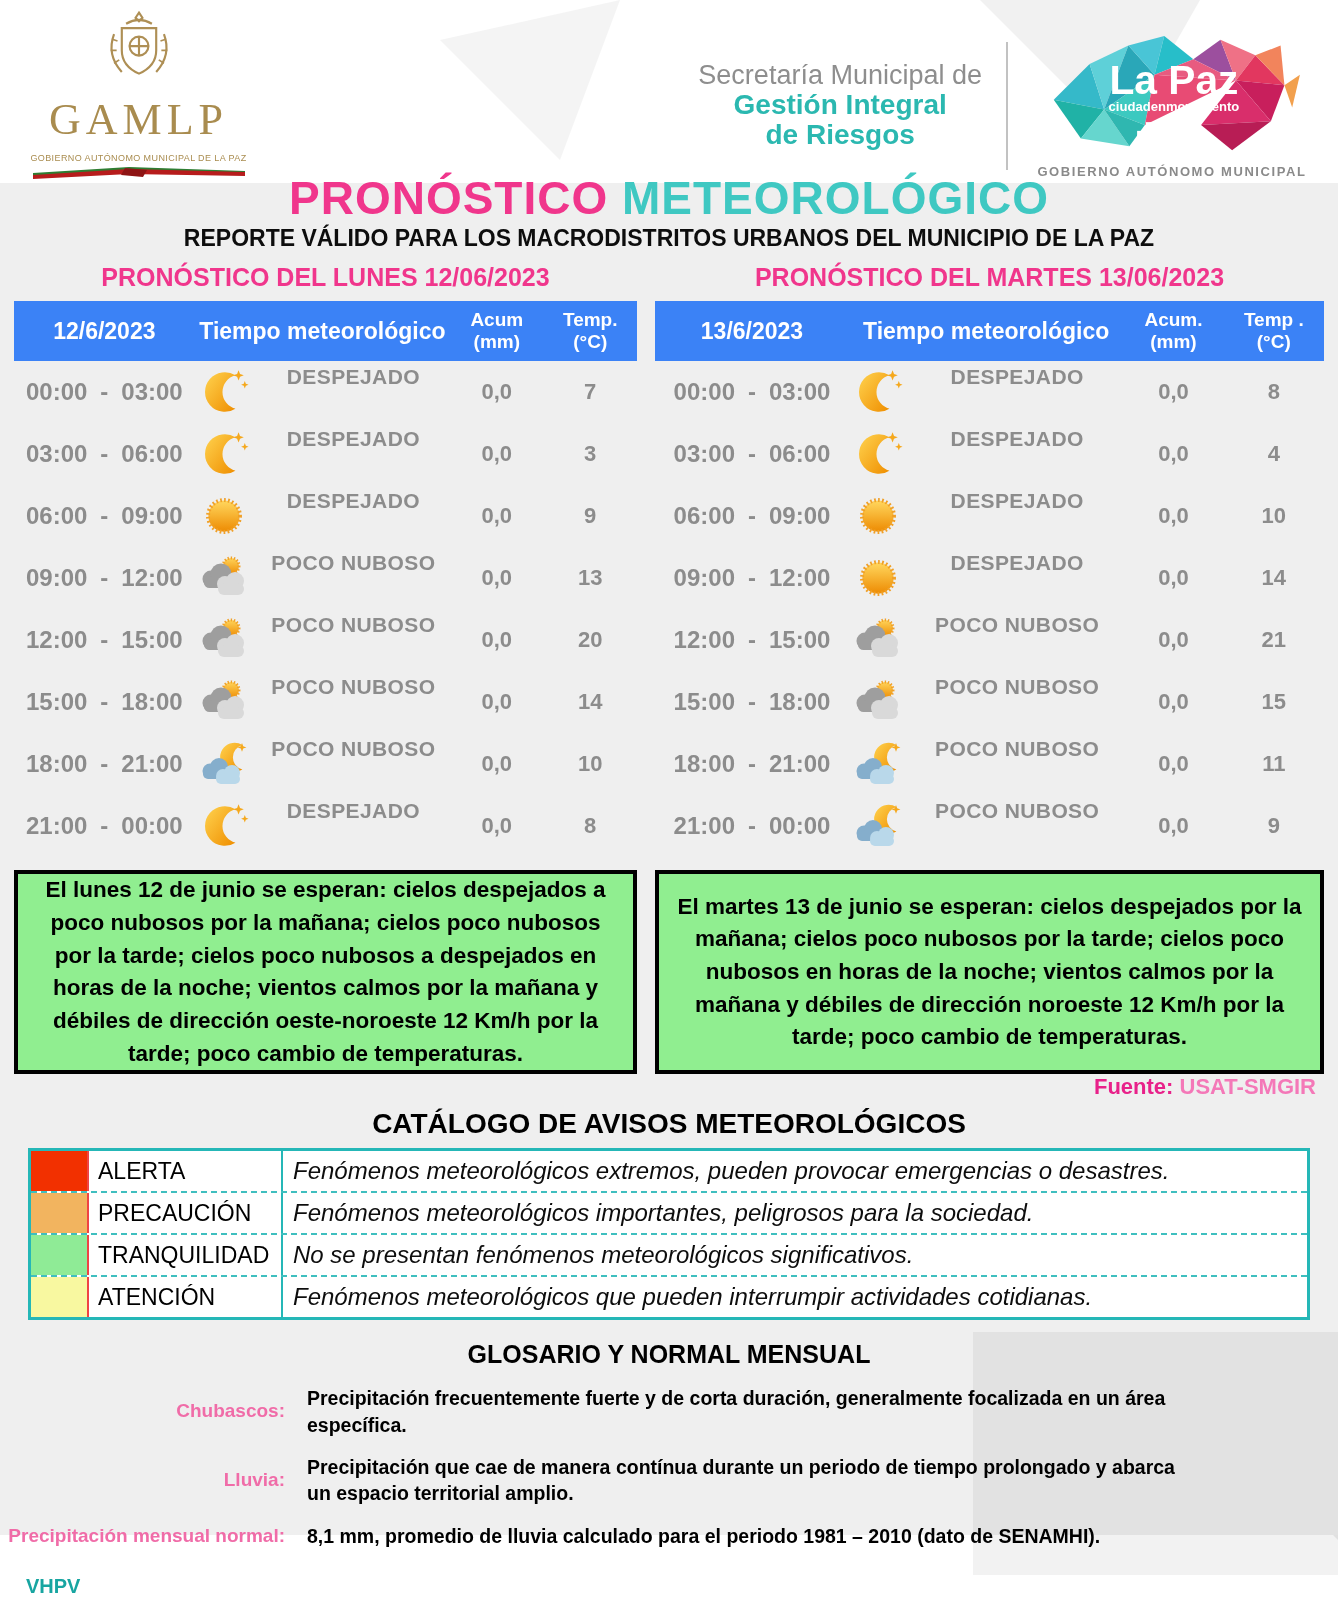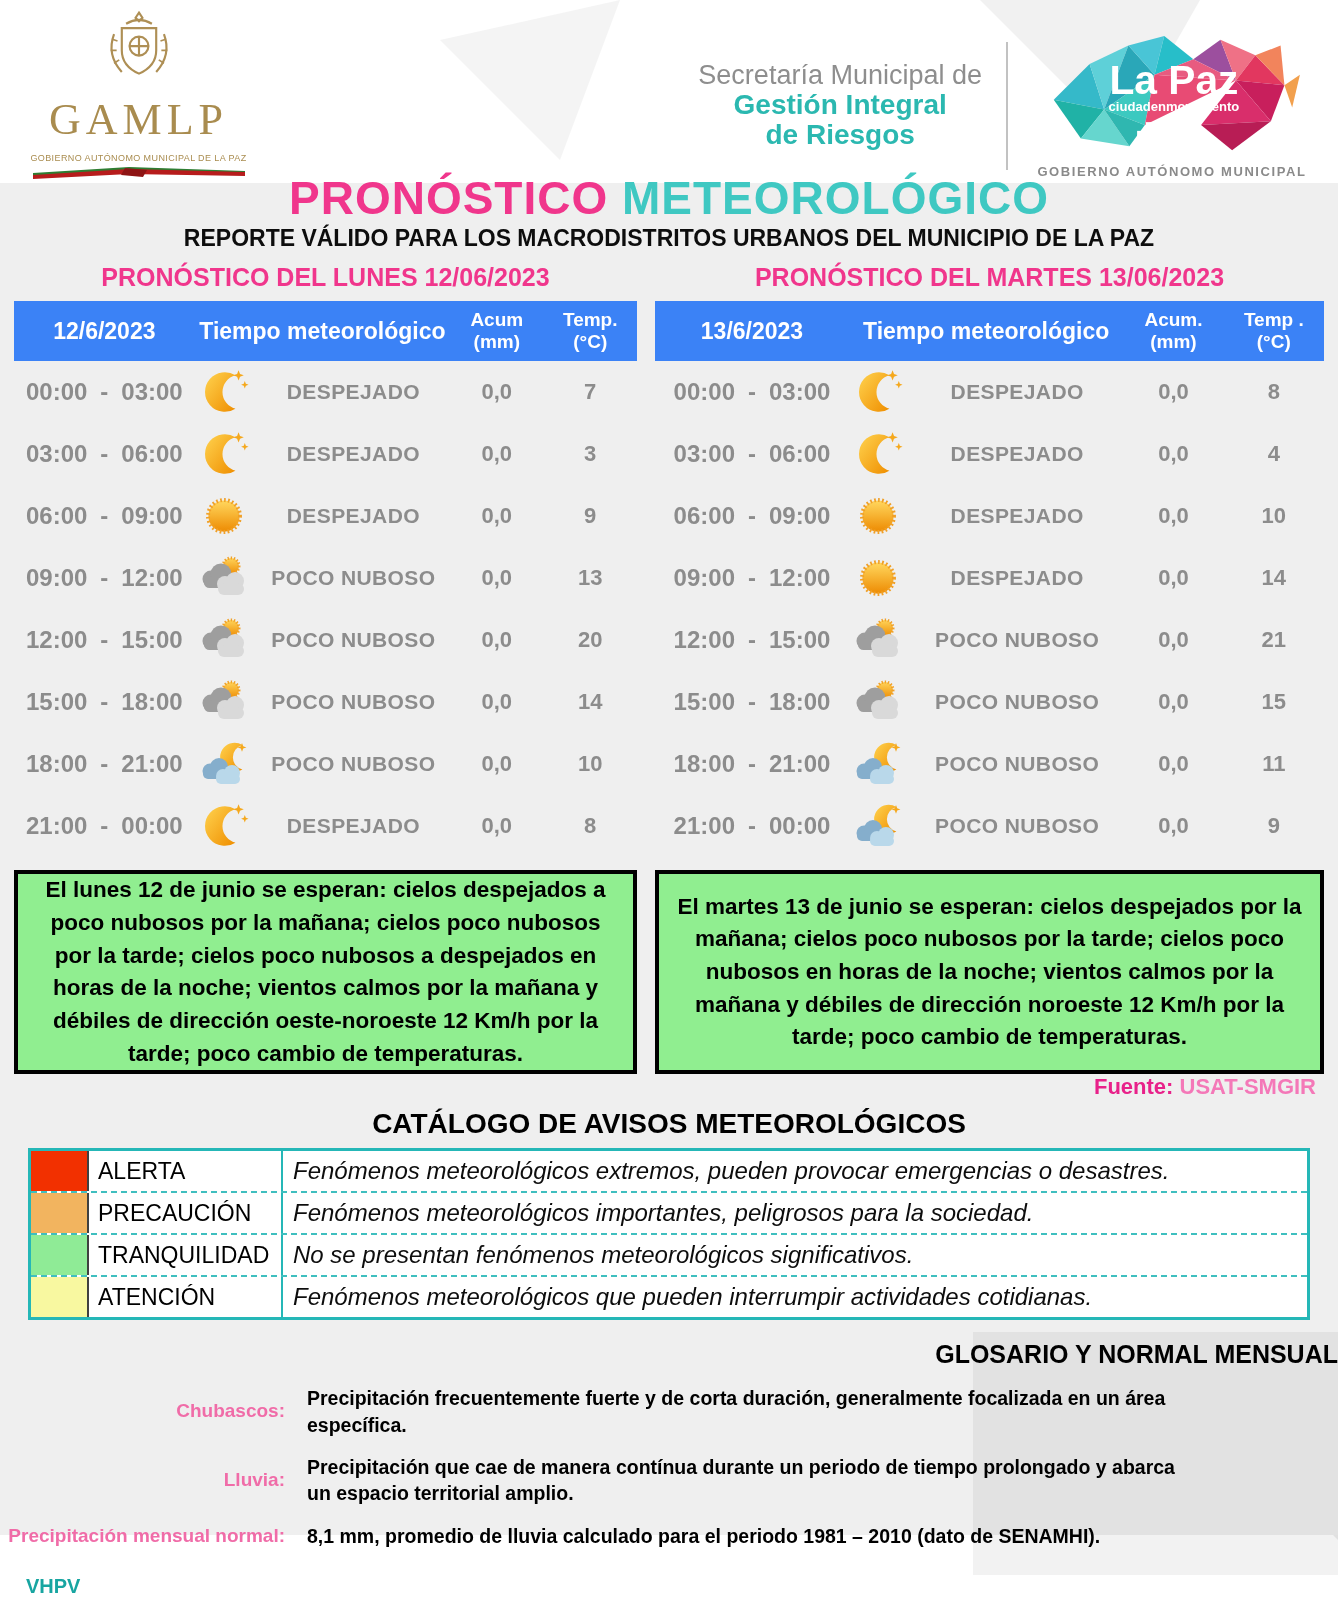--- a/index.html
+++ b/index.html
@@ -36,45 +36,45 @@
   .cols{display:flex;gap:18px;padding:4px 0 0 14px;}
   .col-left{width:623px;}
   .col-right{width:669px;}
   .col-heading{color:#F0368C;font-weight:800;font-size:25px;text-align:center;padding:7px 0 9px 0;}
   .thead{display:grid;grid-template-columns:29% 41% 15% 15%;background:#3b82f6;color:#fff;height:60px;align-items:center;font-weight:800;}
   .th-date,.th-weather{font-size:23px;text-align:center;}
   .th-small{font-size:19px;text-align:center;line-height:1.15;}
   .t-body{}
   .t-row{display:grid;grid-template-columns:29% 41% 15% 15%;height:62px;align-items:center;color:#8C8C8C;font-weight:700;}
   .c-time{display:flex;justify-content:center;gap:13px;font-size:24px;}
-  .c-weather{display:flex;align-items:center;gap:6px;padding-left:2px;}
+  .c-weather{display:flex;gap:6px;padding-left:2px;}
   .w-icon{width:54px;height:54px;flex:none;display:flex;align-items:center;justify-content:center;}
   .w-icon svg{width:52px;height:50px;}
   .w-cond{flex:1;text-align:center;font-size:21px;letter-spacing:.4px;}
   .c-acum,.c-temp{text-align:center;font-size:22px;}
 
   .summary{margin-top:13px;background:#90EE90;border:4px solid #000;height:204px;display:flex;align-items:center;justify-content:center;padding:6px 16px;box-sizing:border-box;}
   .summary p{margin:0;font-size:22.5px;font-weight:700;text-align:center;line-height:1.45;color:#000;}
 
   .fuente{text-align:right;padding-right:22px;font-size:22px;font-weight:800;}
   .fuente-label{color:#E8218A;}
   .fuente-value{color:#F478B8;}
 
   
   .catalog-title{text-align:center;font-size:28px;font-weight:800;color:#000;margin:8px 0 8px 0;}
   .catalog{margin:0 28px;border:3px solid #25B7B7;background:#fff;}
   .cat-row{display:grid;grid-template-columns:56px 196px 1fr;min-height:40px;}
   .cat-row + .cat-row{border-top:2px dashed #3FBFBF;}
-  .cat-label{border-left:2px solid #404040;border-right:2px solid #25B7B7;display:flex;align-items:center;padding-left:9px;font-size:23px;color:#000;}
+  .cat-label{border-left:2px solid #ef4444;border-right:2px solid #25B7B7;display:flex;align-items:center;padding-left:9px;font-size:23px;color:#000;}
   .cat-desc{display:flex;align-items:center;padding-left:10px;font-style:italic;font-size:24px;color:#0d0d0d;}
 
   
   .glossary{margin-top:12px;position:relative;padding:2px 0 10px 0;z-index:0;}
   .glossary::after{content:"";position:absolute;right:0;top:0;width:365px;height:100%;background:rgba(0,0,0,0.05);z-index:-1;}
-  .glossary-title{text-align:right;font-size:25px;font-weight:800;margin:6px 0 16px 0;}
+  .glossary-title{text-align:center;font-size:25px;font-weight:800;margin:6px 0 16px 0;}
   .gloss-row{display:grid;grid-template-columns:285px 1fr;column-gap:22px;margin-bottom:16px;align-items:center;}
   .gloss-term{color:#F06CA8;font-weight:700;font-size:19px;text-align:right;line-height:1.4;}
   .gloss-def{font-weight:700;font-size:19.5px;color:#000;line-height:1.35;padding-right:150px;}
 
   .vhpv{color:#18A5A1;font-weight:800;font-size:20px;padding:0 0 0 26px;}
 </style>
 </head>
 <body>
 
 <svg width="0" height="0" style="position:absolute" aria-hidden="true">

